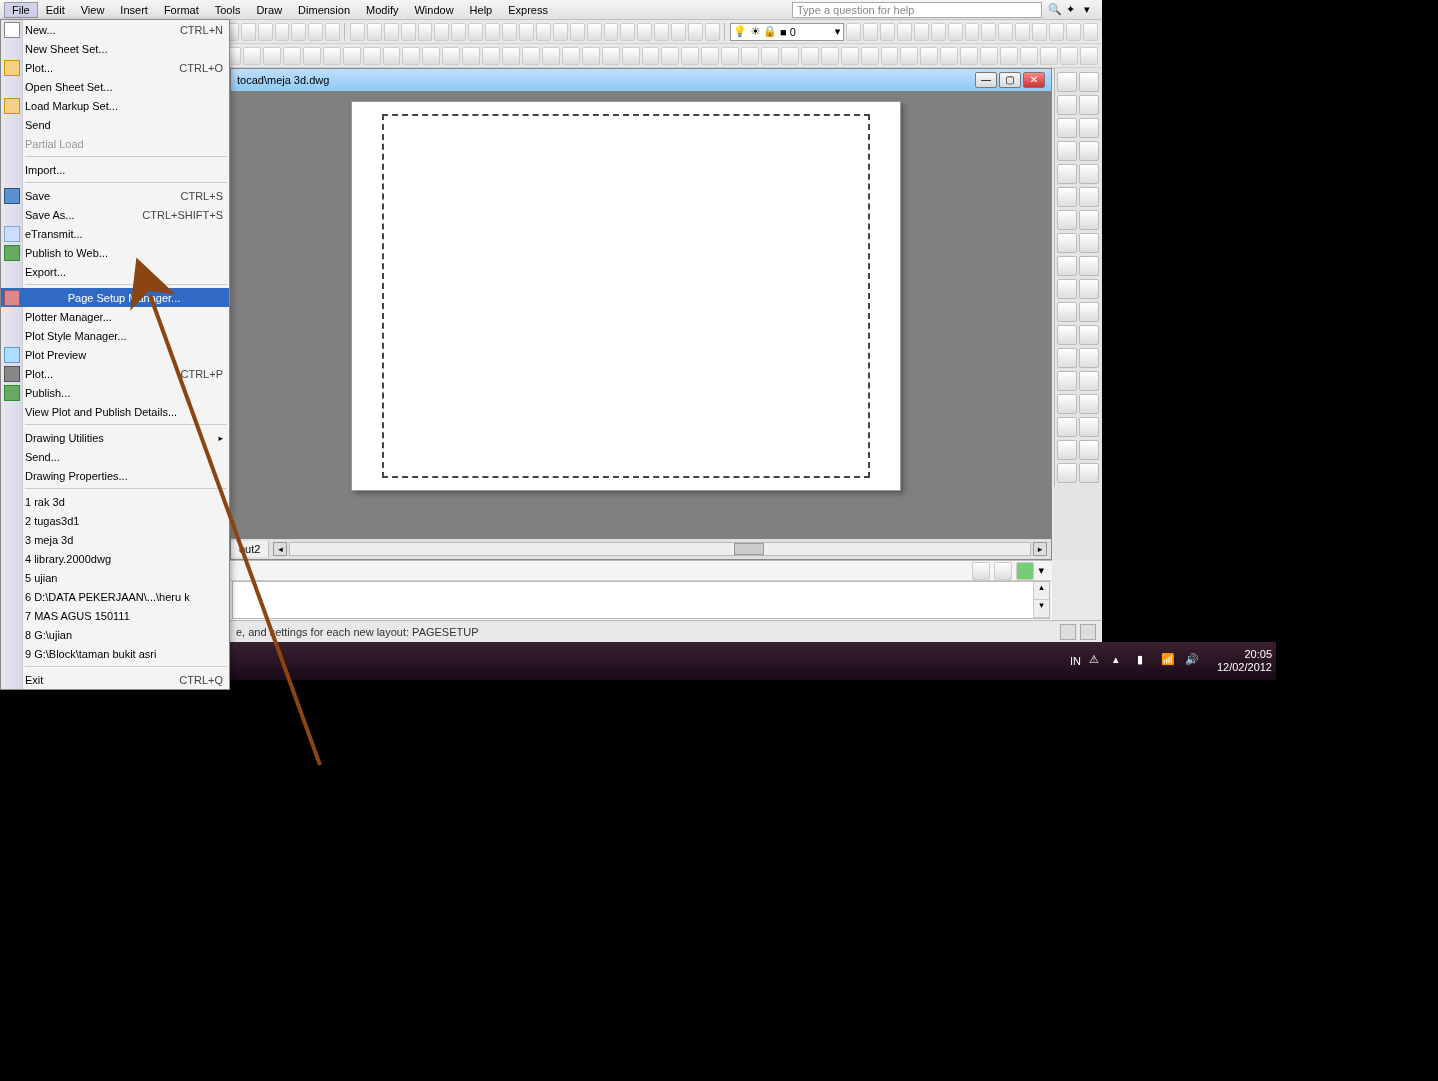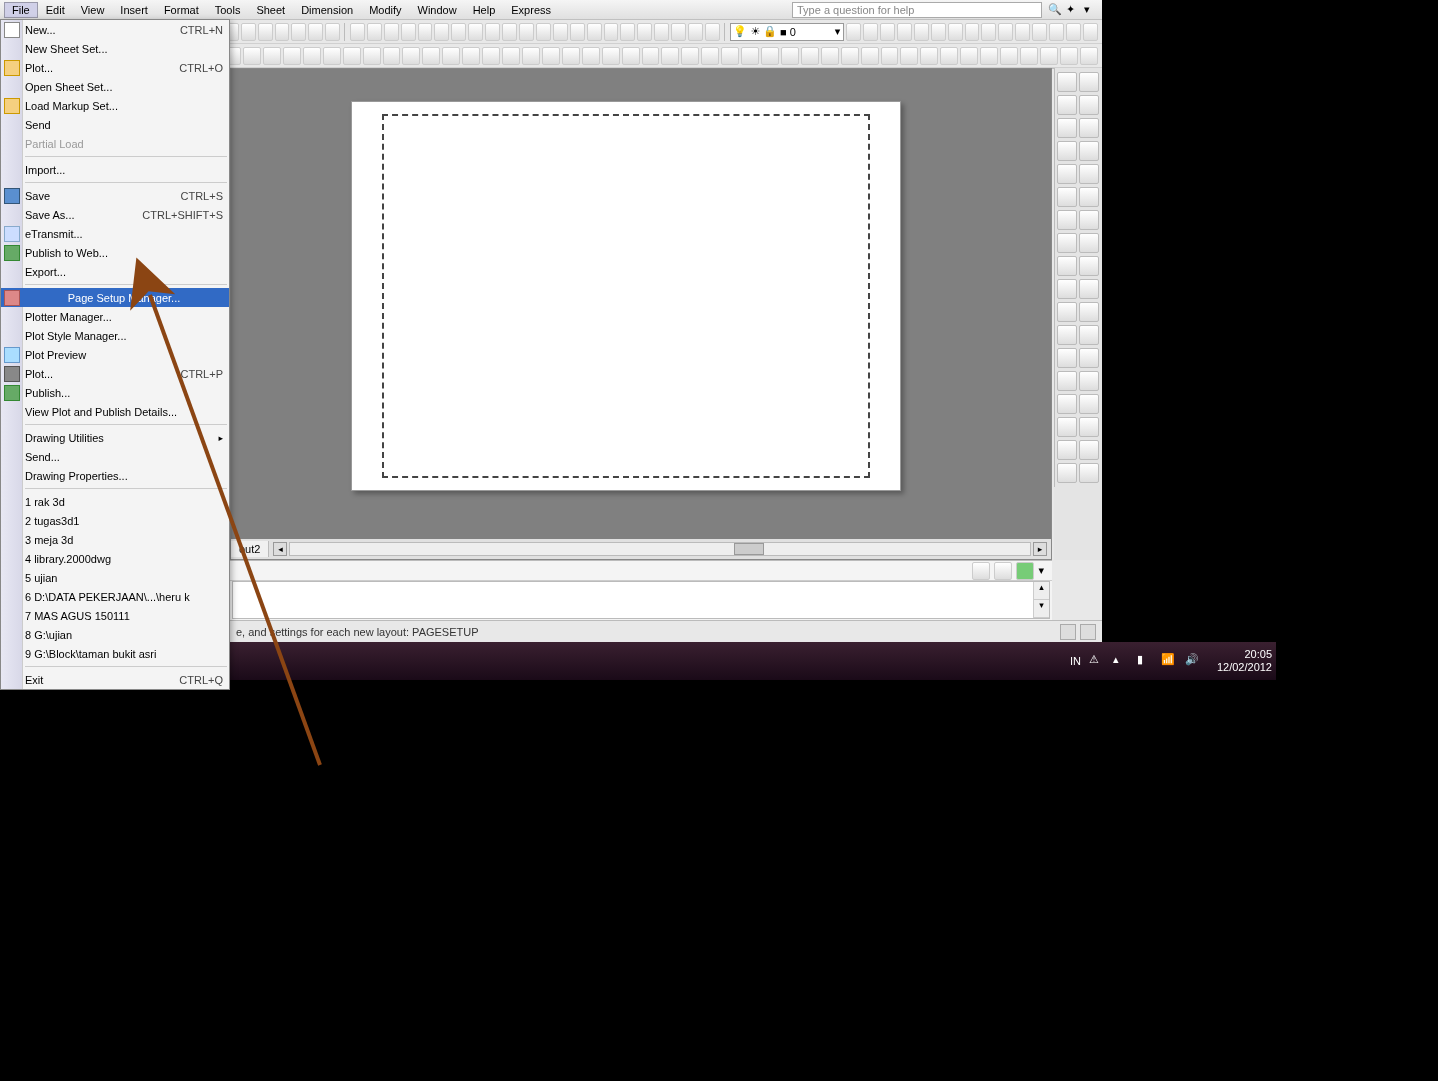--- a/index.html
+++ b/index.html
@@ -93,21 +93,21 @@
 
 <div class="app">
 
   <div class="menubar">
     <span class="menu-item active">File</span>
     <span class="menu-item">Edit</span>
     <span class="menu-item">View</span>
     <span class="menu-item">Insert</span>
     <span class="menu-item">Format</span>
     <span class="menu-item">Tools</span>
-    <span class="menu-item">Sheet</span>
+    <span class="menu-item">Draw</span>
     <span class="menu-item">Dimension</span>
     <span class="menu-item">Modify</span>
     <span class="menu-item">Window</span>
     <span class="menu-item">Help</span>
     <span class="menu-item">Express</span>
     <div class="help-search">Type a question for help</div>
     <div class="help-icons">
       <span>🔍</span>
       <span>✦</span>
       <span>▾</span>
@@ -237,20 +237,28 @@
         <div class="tb-btn"></div>
         <div class="tb-btn"></div>
         <div class="tb-btn"></div>
         <div class="tb-btn"></div>
         <div class="tb-btn"></div>
         <div class="tb-btn"></div>
     </div>
   </div>
 
   <div class="doc-area">
+    <div class="doc-title">
+      <span>tocad\meja 3d.dwg</span>
+      <div class="win-btns">
+        <div class="win-btn">—</div>
+        <div class="win-btn">▢</div>
+        <div class="win-btn close">✕</div>
+      </div>
+    </div>
     <div class="paper">
       <div class="dashed-frame"></div>
     </div>
     <div class="tabs-row">
       <div class="tab">out2</div>
       <div class="hscroll">
         <div class="arrow">◂</div>
         <div class="track">
             <div class="thumb"></div>
           </div>

